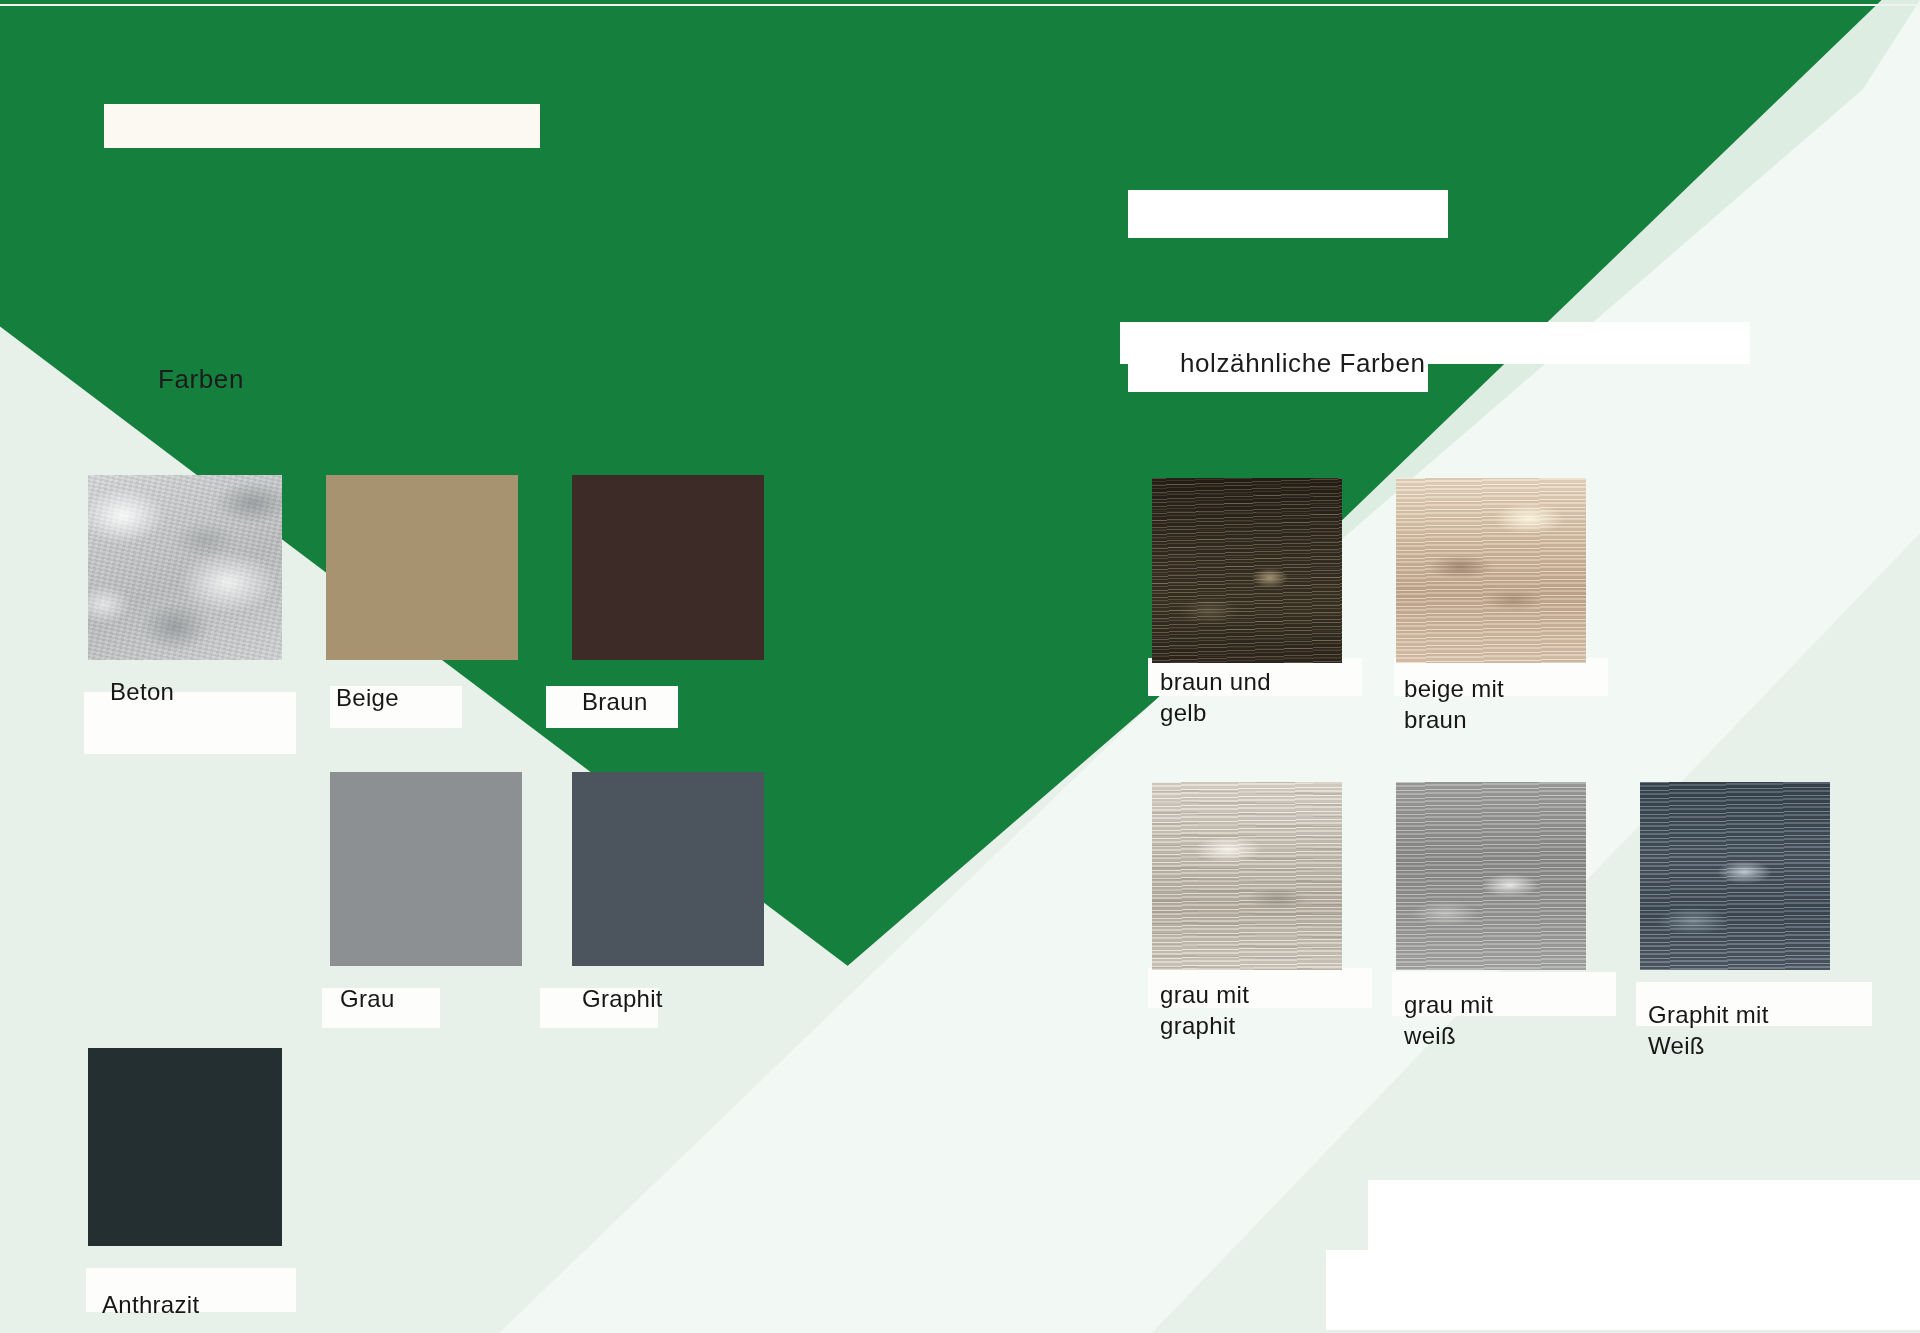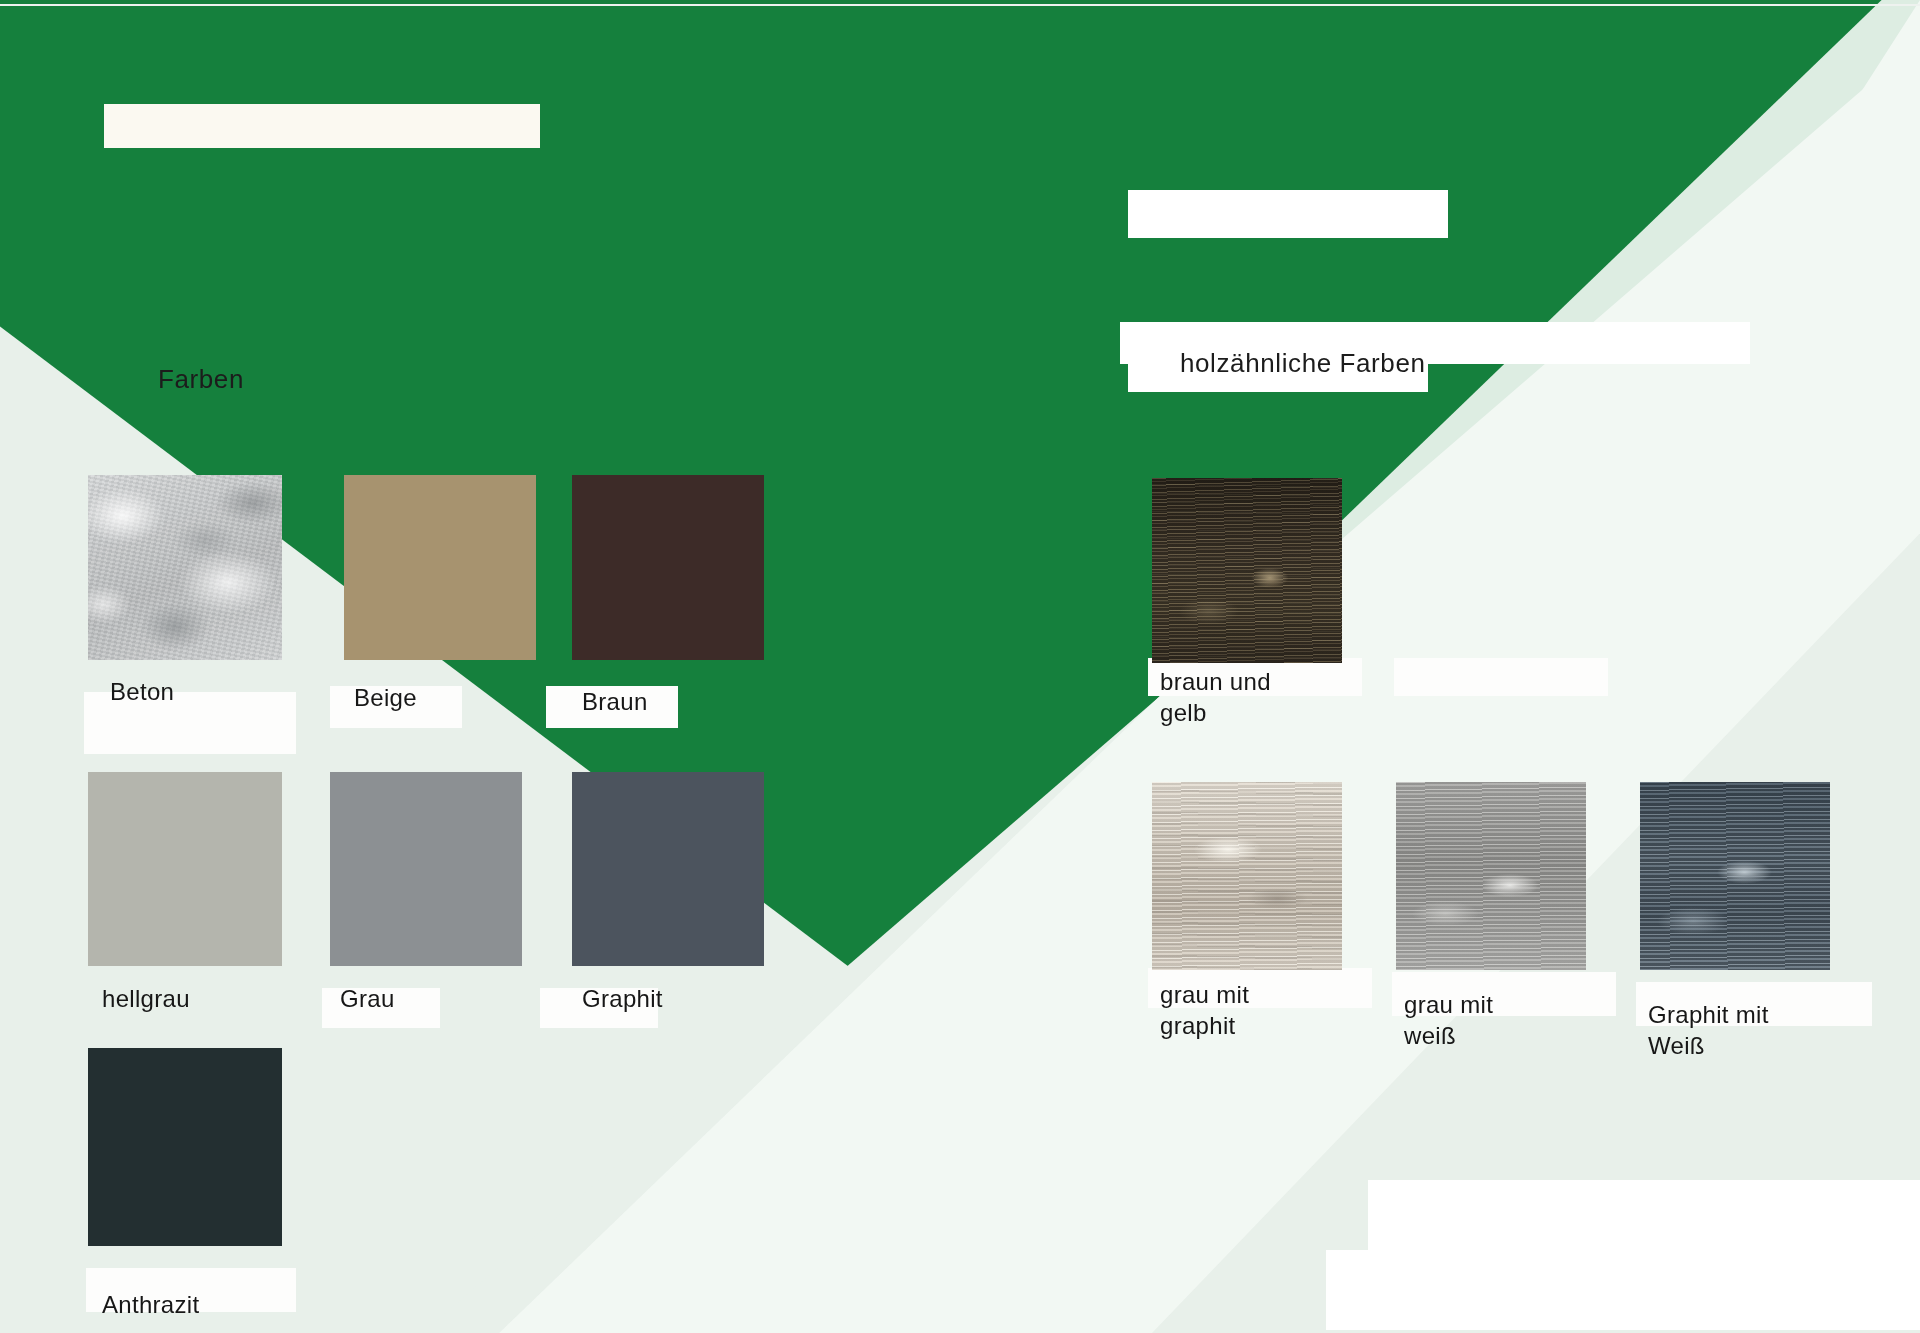--- a/index.html
+++ b/index.html
@@ -221,34 +221,30 @@
 
   <div class="content">
 
     <div class="section-title" style="left:158px; top:364px;">Farben</div>
 
     <div class="swatch-item" style="left:88px; top:475px; width:194px; height:185px;">
       <div class="swatch tex-beton" style="width:194px; height:185px;"></div>
       <div class="swatch-label" style="left:22px; top:202px;">Beton</div>
     </div>
 
-    <div class="swatch-item" style="left:344px; top:475px; width:216px; height:185px;">
+    <div class="swatch-item" style="left:326px; top:475px; width:216px; height:185px;">
       <div class="swatch" style="width:192px; height:185px; background:#a7936f;"></div>
       <div class="swatch-label" style="left:10px; top:208px;">Beige</div>
     </div>
 
     <div class="swatch-item" style="left:572px; top:475px; width:192px; height:185px;">
       <div class="swatch" style="width:192px; height:185px; background:#3d2b28;"></div>
       <div class="swatch-label" style="left:10px; top:212px;">Braun</div>
     </div>
 
-    <div class="swatch-item" style="left:88px; top:772px; width:194px; height:194px;">
-      <div class="swatch" style="width:194px; height:194px; background:#b4b5ad;"></div>
-      <div class="swatch-label" style="left:14px; top:212px;">hellgrau</div>
-    </div>
 
     <div class="swatch-item" style="left:330px; top:772px; width:192px; height:194px;">
       <div class="swatch" style="width:192px; height:194px; background:#8c9093;"></div>
       <div class="swatch-label" style="left:10px; top:212px;">Grau</div>
     </div>
 
     <div class="swatch-item" style="left:572px; top:772px; width:192px; height:194px;">
       <div class="swatch" style="width:192px; height:194px; background:#4c545e;"></div>
       <div class="swatch-label" style="left:10px; top:212px;">Graphit</div>
     </div>
@@ -259,20 +255,25 @@
     </div>
 
     <div class="section-title" style="left:1180px; top:348px;">holzähnliche Farben</div>
 
     <div class="swatch-item" style="left:1152px; top:478px; width:190px; height:185px;">
       <div class="swatch tex-wood-dark" style="width:190px; height:185px;"></div>
       <div class="swatch-label" style="left:8px; top:189px;">braun und
 gelb</div>
     </div>
 
+    <div class="swatch-item" style="left:1396px; top:478px; width:190px; height:185px;">
+      <div class="swatch tex-wood-beige" style="width:190px; height:185px;"></div>
+      <div class="swatch-label" style="left:8px; top:196px;">beige mit
+braun</div>
+    </div>
 
     <div class="swatch-item" style="left:1152px; top:782px; width:190px; height:188px;">
       <div class="swatch tex-wood-greige" style="width:190px; height:188px;"></div>
       <div class="swatch-label" style="left:8px; top:198px;">grau mit
 graphit</div>
     </div>
 
     <div class="swatch-item" style="left:1396px; top:782px; width:190px; height:188px;">
       <div class="swatch tex-wood-grey" style="width:190px; height:188px;"></div>
       <div class="swatch-label" style="left:8px; top:208px;">grau mit

